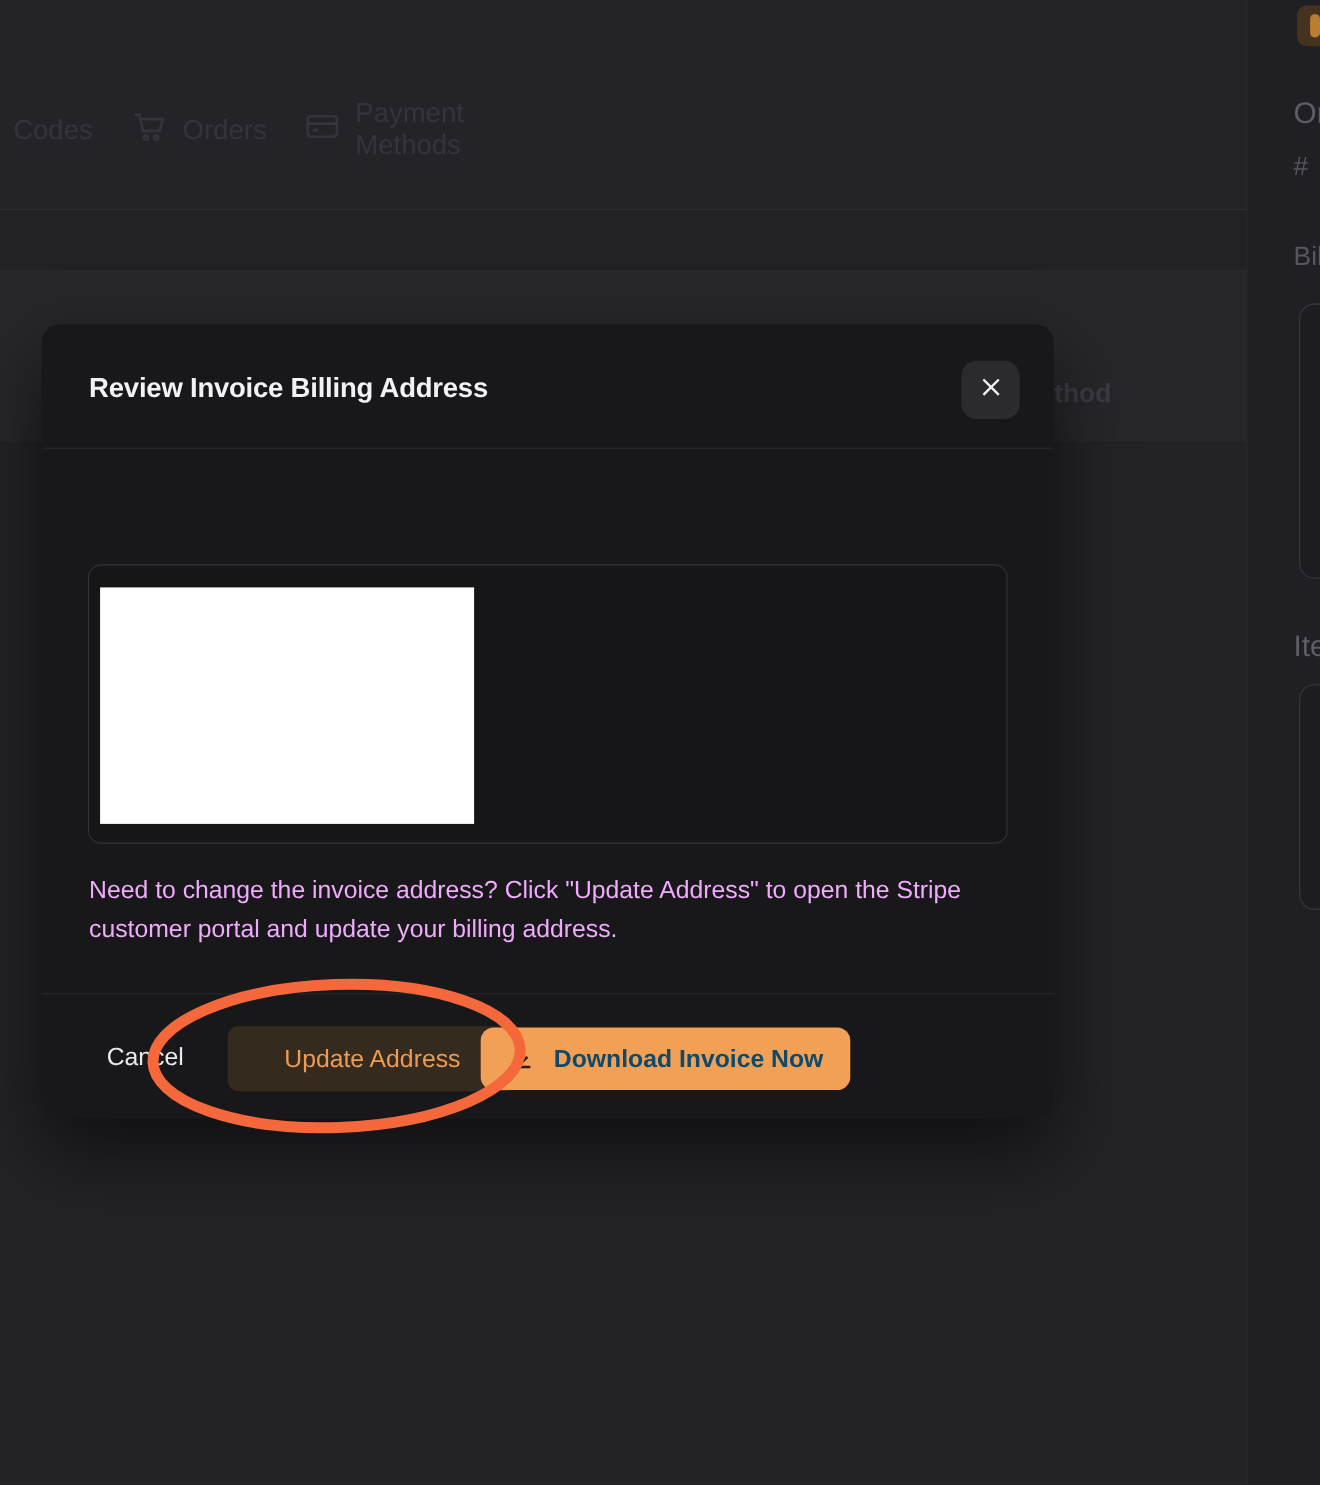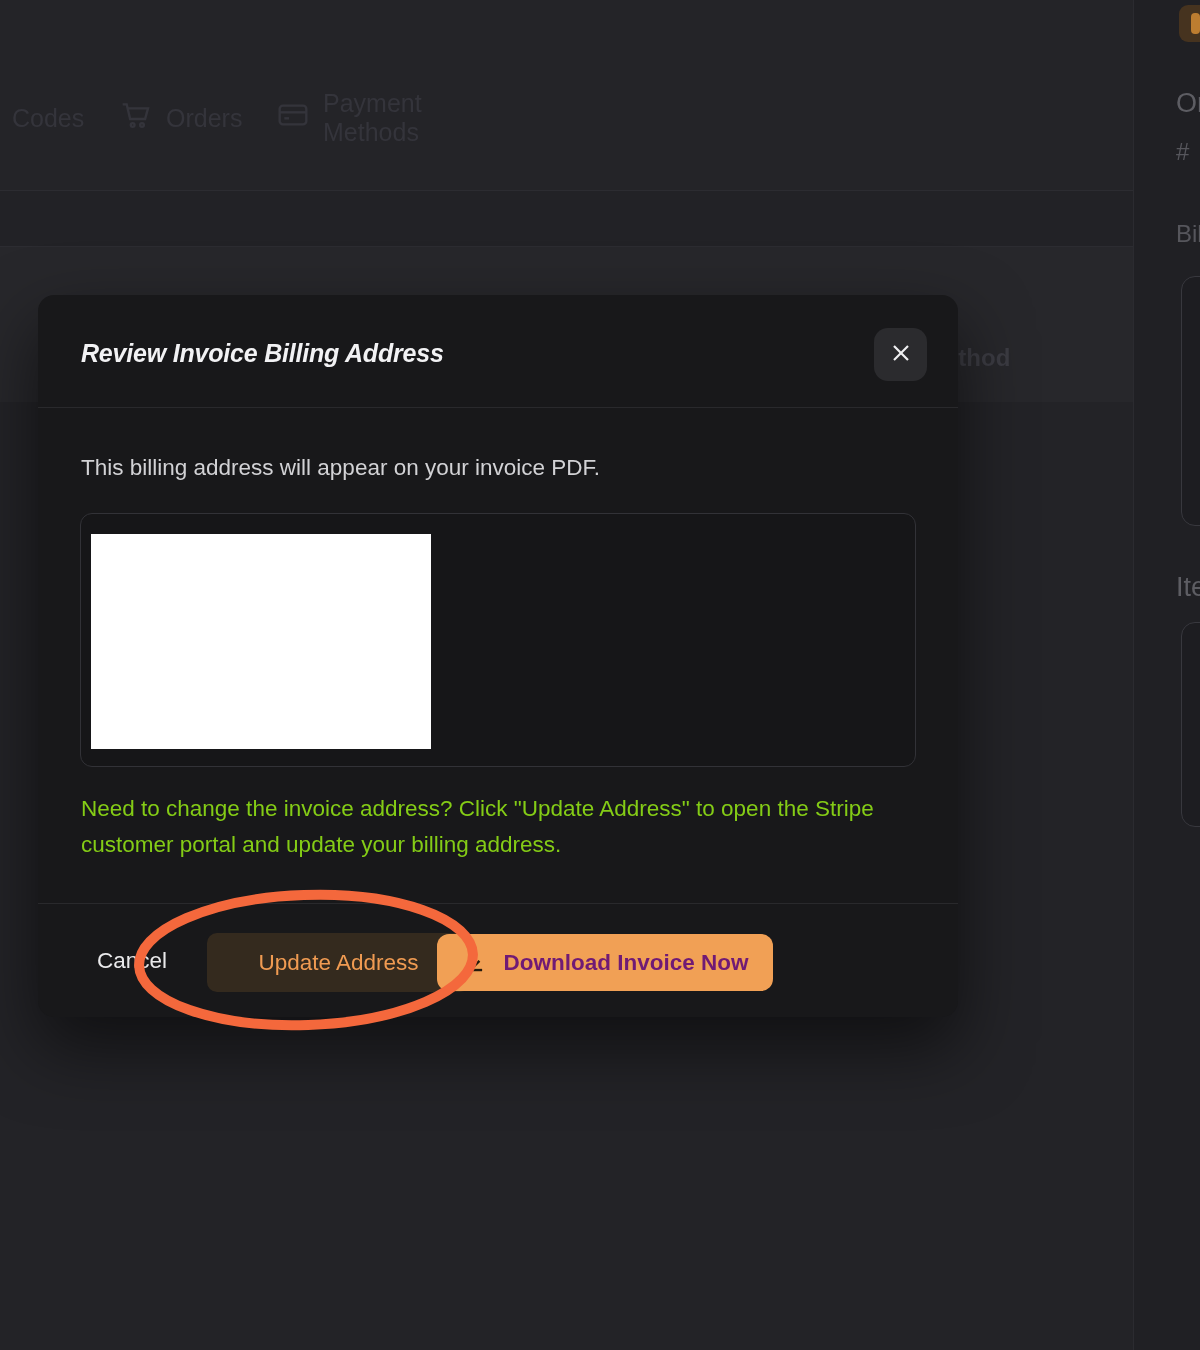--- a/index.html
+++ b/index.html
@@ -47,21 +47,21 @@
     position: absolute; left: 38px; top: 295px; width: 920px; height: 722px;
     background: #18181a; border-radius: 16px; z-index: 10;
     box-shadow: 0 30px 70px rgba(0,0,0,0.55);
   }
   .modal-header {
     position: absolute; top: 0; left: 0; right: 0; height: 113px;
     border-bottom: 1px solid #29292c;
   }
   .modal-title {
     position: absolute; left: 43px; top: 44px;
-    font-size: 25px; font-weight: 700; color: #f2f2f4; letter-spacing: -0.2px; font-style: italic;
+    font-size: 25px; font-weight: 700; color: #f2f2f4; letter-spacing: -0.2px;
   }
   .close-btn {
     position: absolute; right: 31px; top: 33px; width: 53px; height: 53px;
     background: #2b2b2e; border-radius: 14px;
     display: flex; align-items: center; justify-content: center; cursor: pointer;
   }
   .close-btn svg { stroke: #f0f0f2; stroke-width: 2.2; }
 
   .modal-desc {
     position: absolute; left: 43px; top: 160px;
@@ -70,42 +70,42 @@
   .address-box {
     position: absolute; left: 42px; top: 218px; width: 836px; height: 254px;
     border: 1px solid #323237; border-radius: 12px; background: #161618;
   }
   .address-redacted {
     position: absolute; left: 10px; top: 20px; width: 340px; height: 215px;
     background: #ffffff;
   }
   .modal-help {
     position: absolute; left: 43px; top: 496px; width: 836px;
-    font-size: 22.5px; color: #84cc16; line-height: 36px;
+    font-size: 22.5px; color: #f0abfc; line-height: 36px;
   }
   .modal-footer {
     position: absolute; left: 0; right: 0; top: 608px; bottom: 0;
     border-top: 1px solid #29292c;
     display: flex; align-items: center;
   }
   .cancel-btn {
     position: absolute; left: 59px; top: 38px; height: 38px;
     font-size: 22.5px; color: #e9e9eb; background: none; border: none;
     cursor: pointer; font-family: inherit;
   }
   .update-btn {
     position: absolute; left: 169px; top: 29px; width: 263px; height: 59px;
     background: #342a1e; border: none; border-radius: 10px;
     font-size: 22.5px; color: #f09b52; cursor: pointer; font-family: inherit;
   }
   .download-btn {
     position: absolute; left: 399px; top: 30px; width: 336px; height: 57px;
     background: #f1a055; border: none; border-radius: 12px;
     display: flex; align-items: center; justify-content: center; gap: 16px;
-    font-size: 22.5px; font-weight: 600; color: #701a75;
+    font-size: 22.5px; font-weight: 600; color: #0c4a6e;
     cursor: pointer; font-family: inherit;
   }
   .download-btn svg { stroke: #241a0e; fill: none; stroke-width: 2.2; }
 
   
   .annotation {
     position: absolute; inset: 0; z-index: 50; pointer-events: none;
   }
 </style>
 </head>
@@ -164,21 +164,20 @@
     <div class="close-btn">
       <span>
         <svg width="22" height="22" viewBox="0 0 22 22">
             <line x1="4" y1="4" x2="18" y2="18"></line>
             <line x1="18" y1="4" x2="4" y2="18"></line>
           </svg>
       </span>
     </div>
   </div>
 
-  <p class="modal-desc">This billing address will appear on your invoice PDF.</p>
 
   <div class="address-box">
     <div class="address-redacted"></div>
   </div>
 
   <p class="modal-help">Need to change the invoice address? Click "Update Address" to open the Stripe customer portal and update your billing address.</p>
 
   <div class="modal-footer">
     <button class="cancel-btn">Cancel</button>
     <button class="update-btn">Update Address</button>

